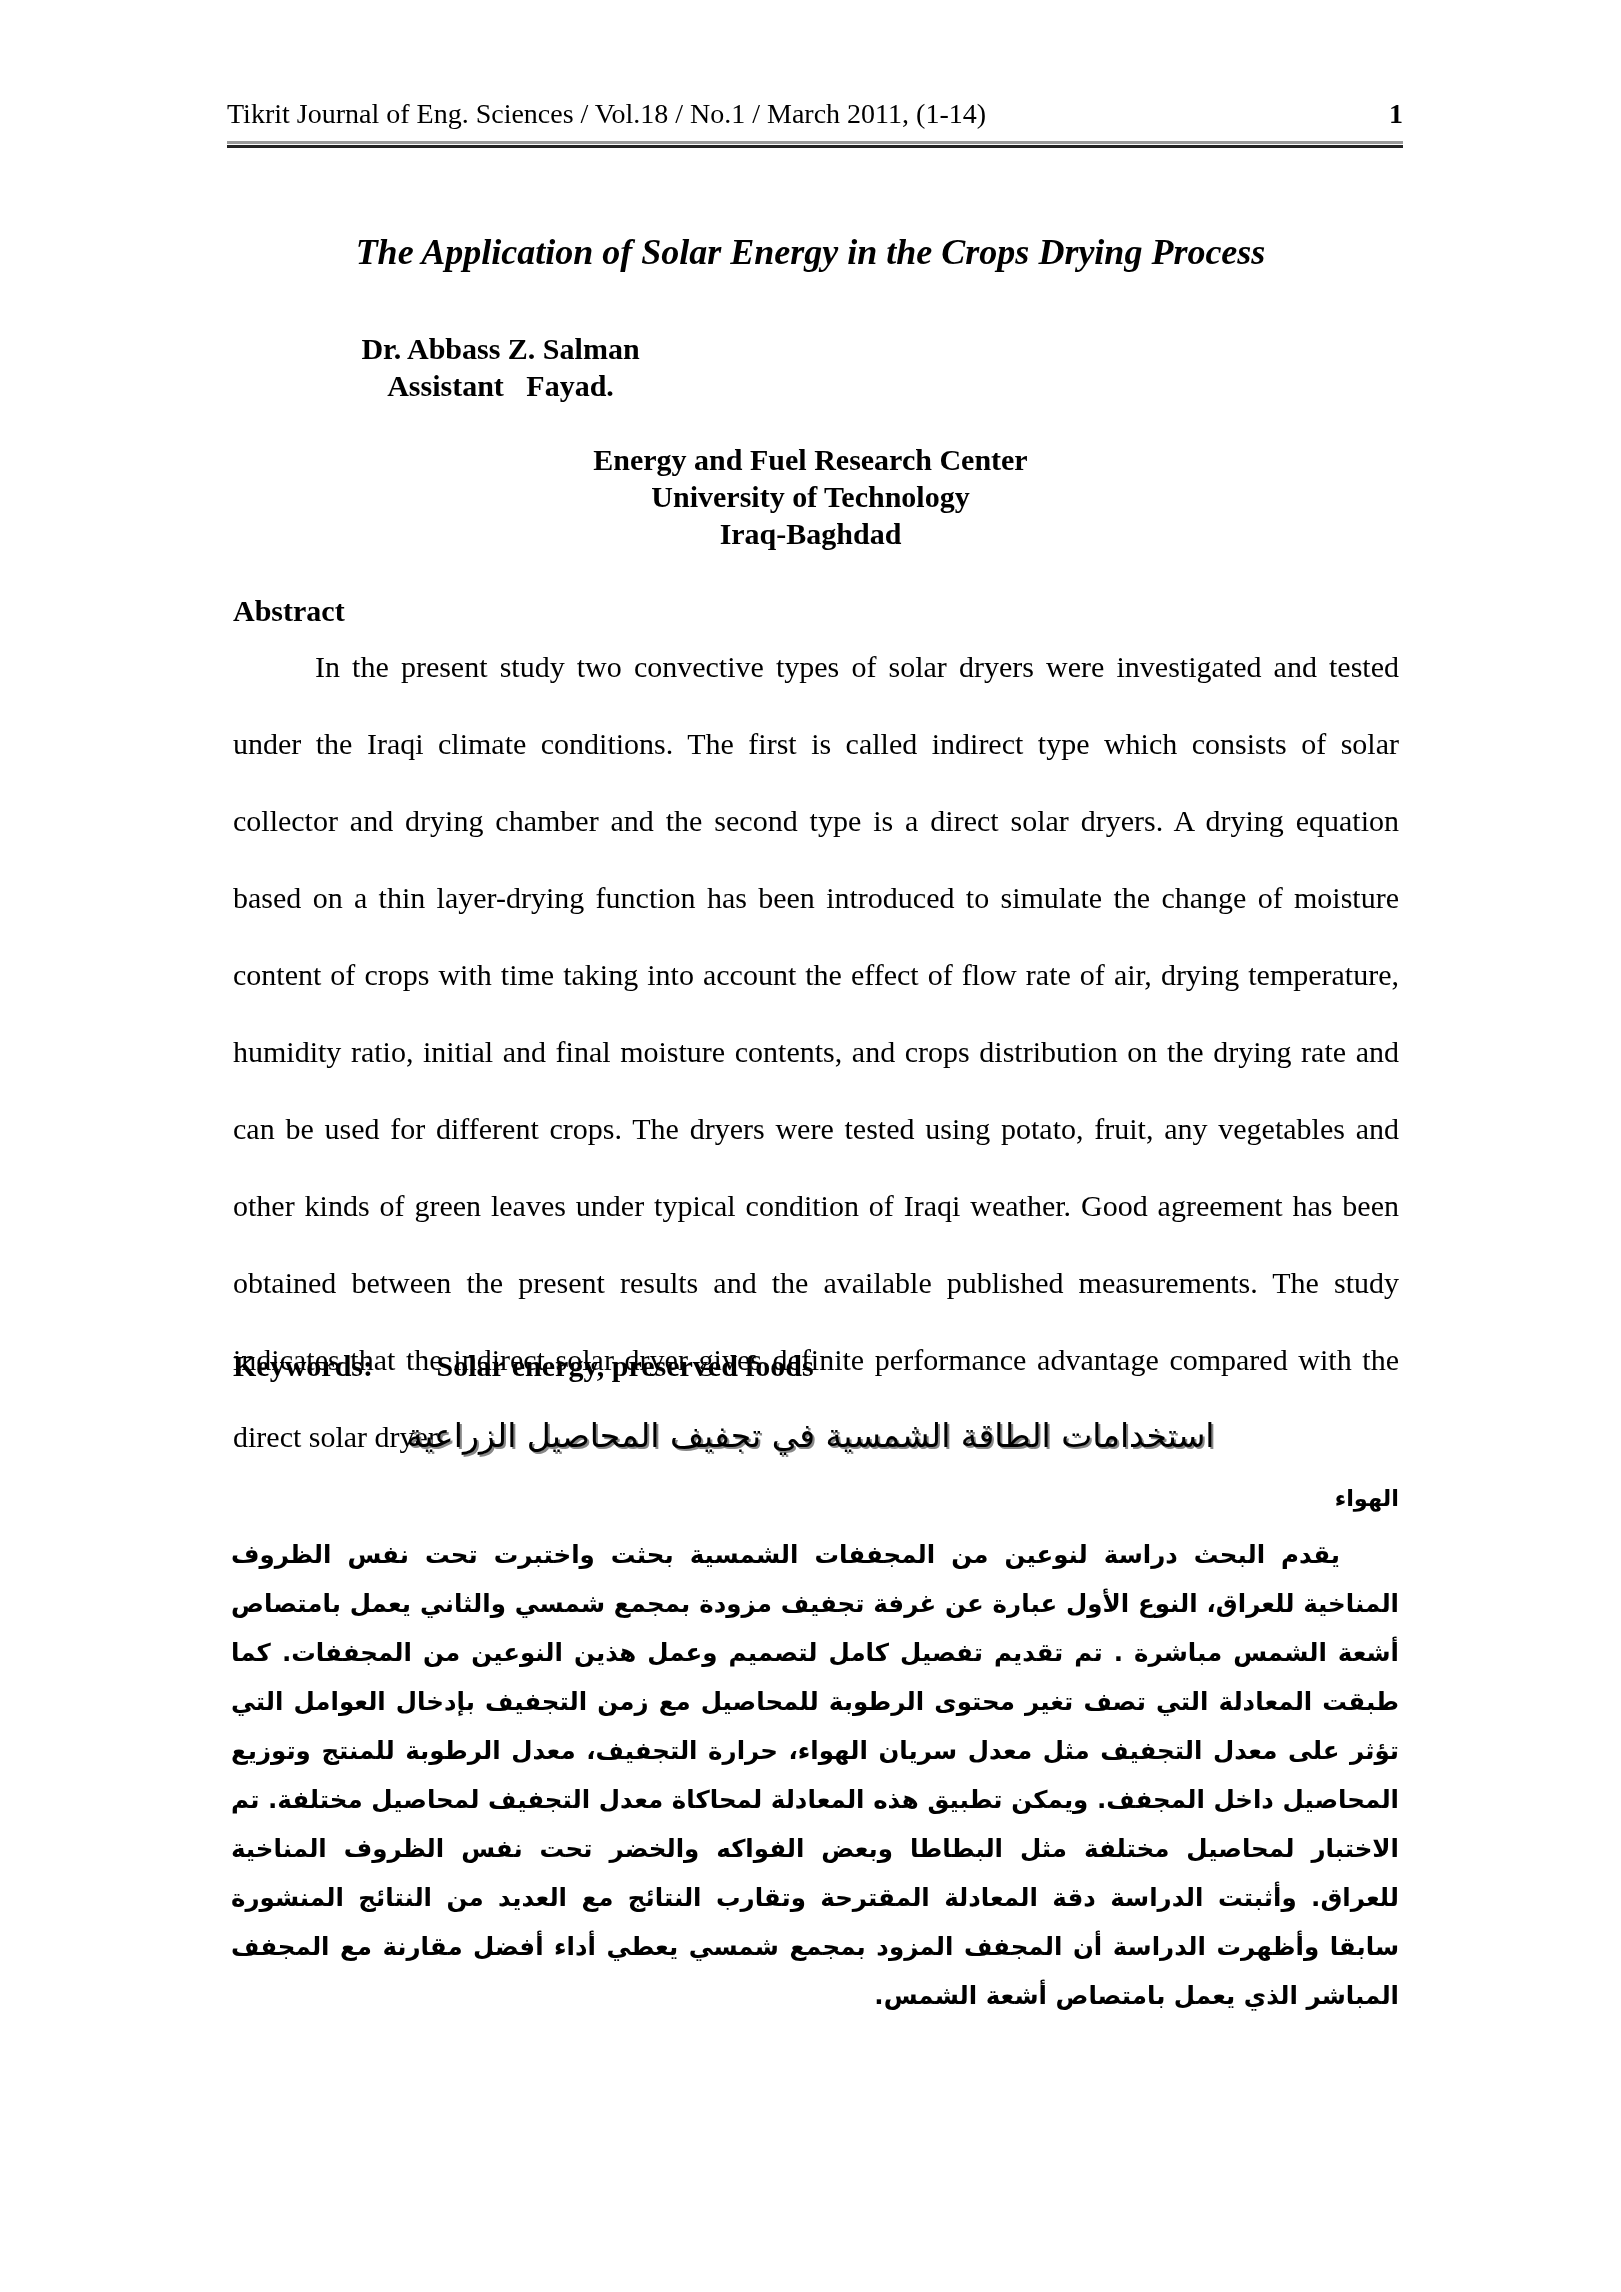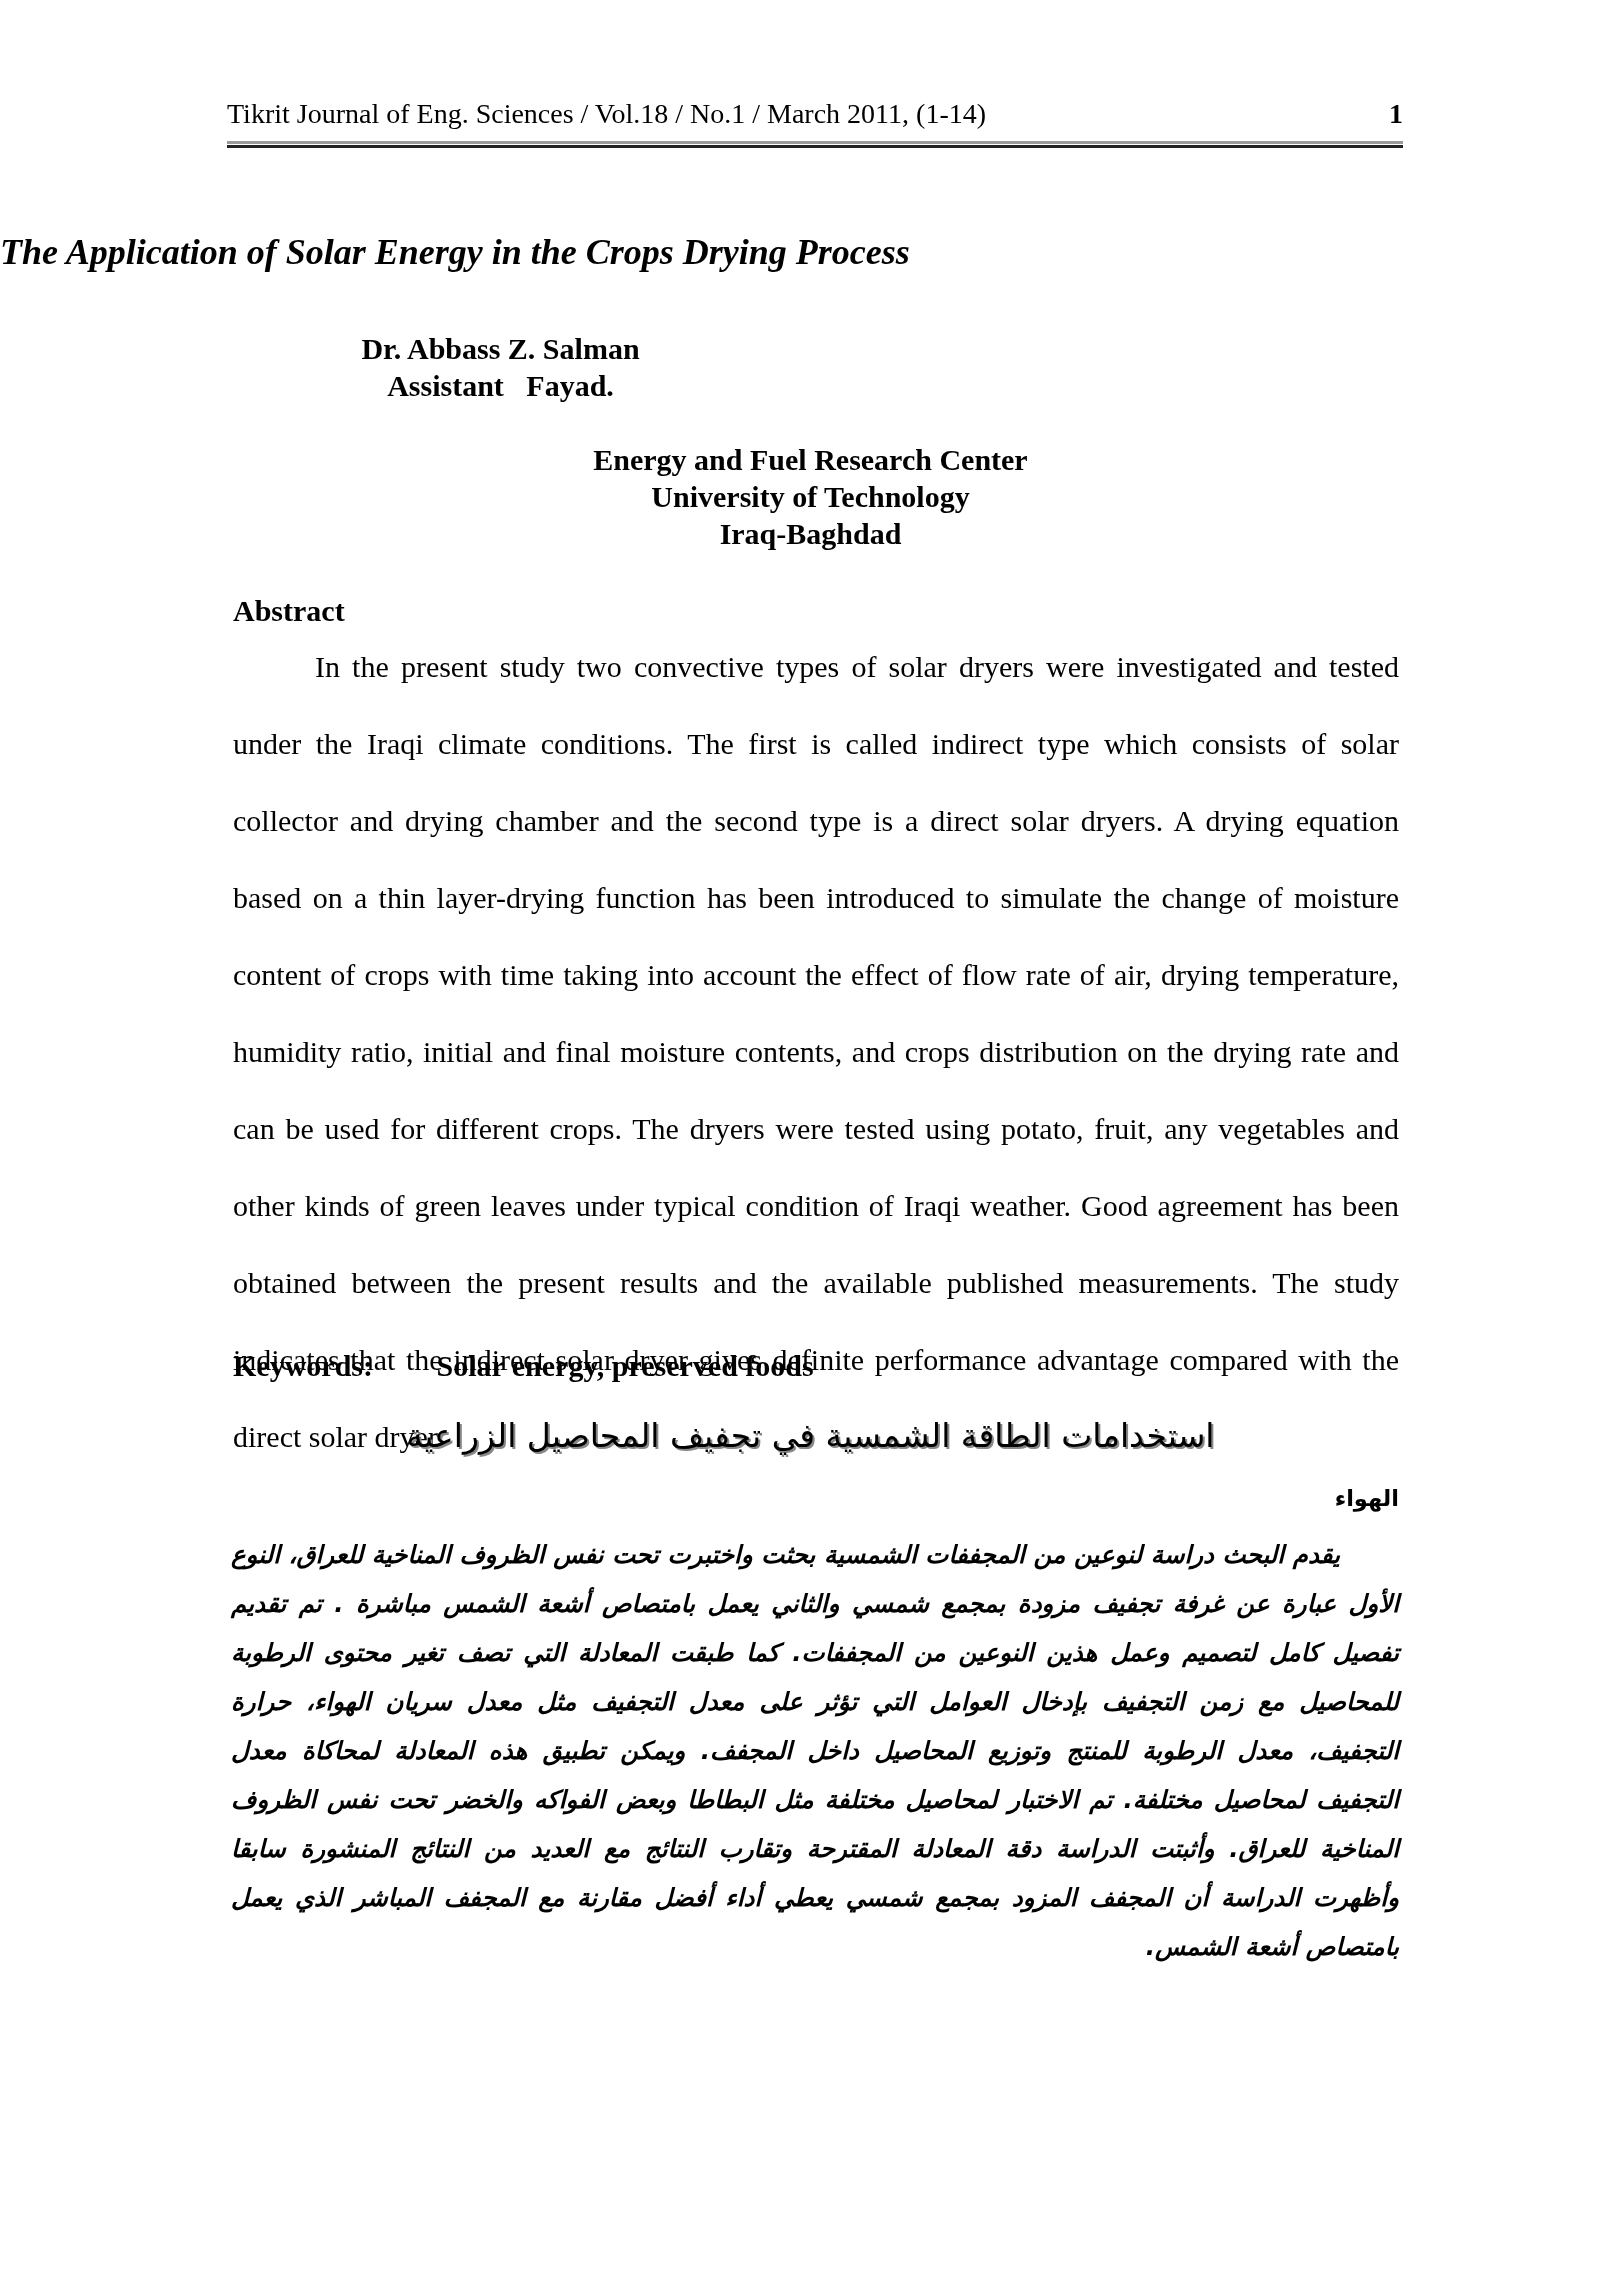--- a/index.html
+++ b/index.html
@@ -51,20 +51,21 @@
       width: 1176px;
       height: 6.9px;
       background: linear-gradient(to bottom, #9a9a9a 0px, #9a9a9a 2.9px, #ffffff 2.9px, #ffffff 3.9px, #222222 3.9px, #222222 6.9px);
     }
     
     .title {
       position: absolute;
       left: 0;
       width: 1621px;
       top: 231px;
+      text-align: center;
       font-size: 36px;
       font-style: italic;
       font-weight: bold;
     }
     .author {
       position: absolute;
       top: 330px;
       font-size: 30px;
       font-weight: bold;
       text-align: center;
@@ -139,21 +140,20 @@
       width: 1168px;
       direction: rtl;
       text-align: justify;
       text-align-last: right;
       font-family: "DejaVu Sans", sans-serif;
       font-size: 24.5px;
       font-weight: bold;
       line-height: 49px;
       text-indent: 59px;
       margin: 0;
-      font-style: italic;
     }
   </style>
 </head>
 <body>
 
 <div class="page">
 
   <div class="running-header">
     <span class="header-text">Tikrit Journal of Eng. Sciences / Vol.18 / No.1 / March 2011, (1-14)</span>
     <span class="page-number">1</span>

